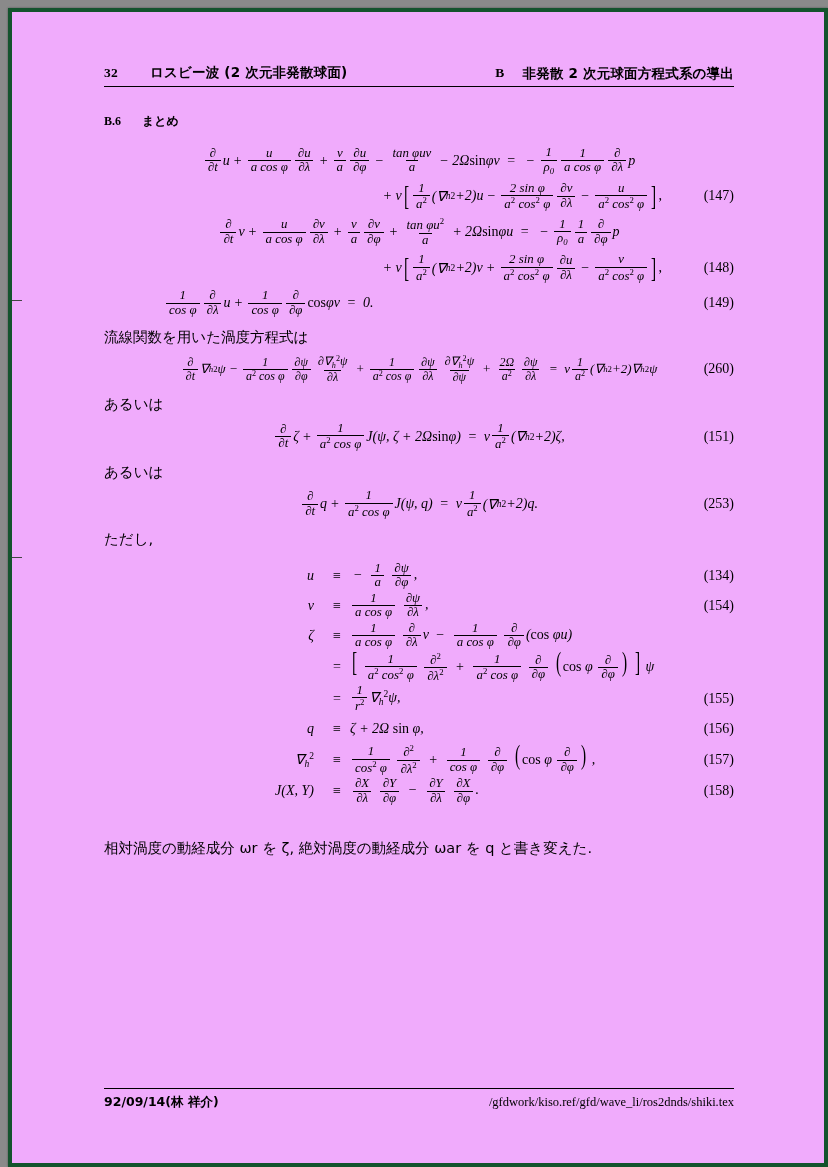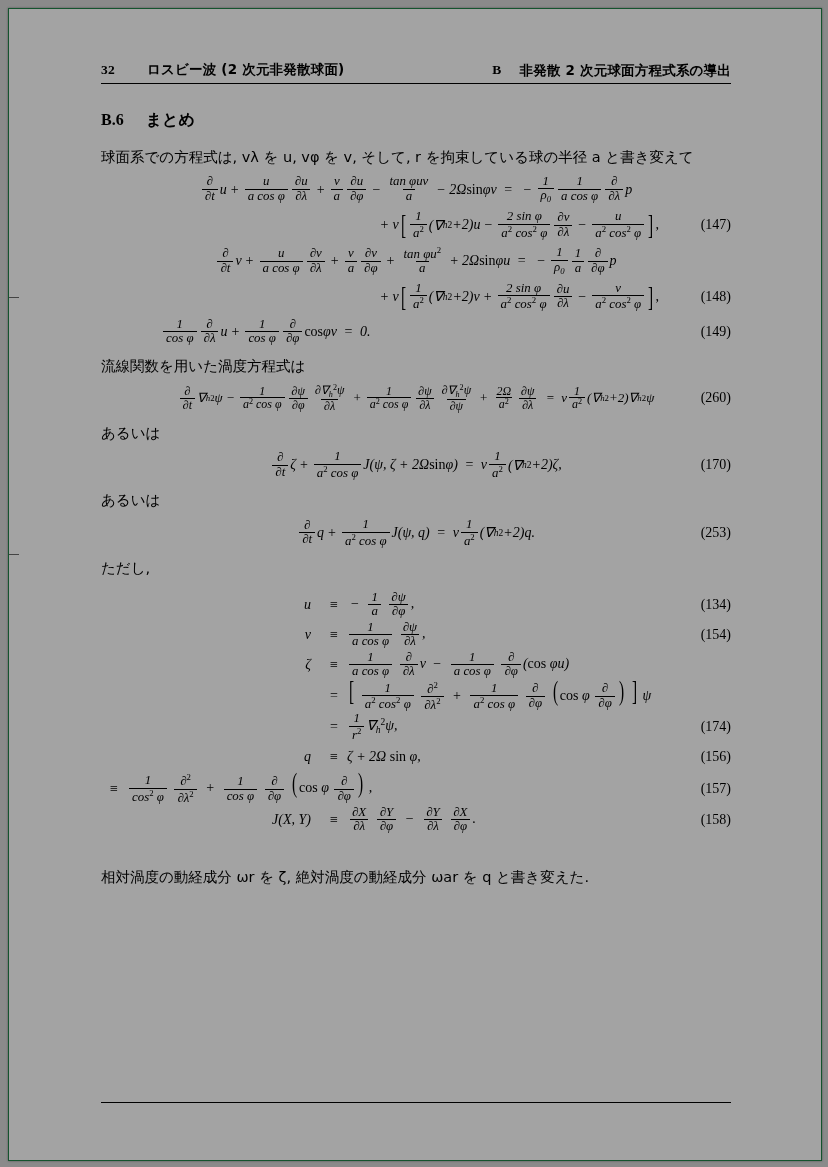--- a/index.html
+++ b/index.html
@@ -12,23 +12,23 @@
     height: 1167px;
     overflow: hidden;
     font-family: "Liberation Serif", serif;
   }
   .page {
     position: absolute;
     left: 8px;
     top: 8px;
     width: 812px;
     height: 1151px;
-    background: #a3a3a3;
+    background: #f0abfc;
     box-shadow: 0 0 2px rgba(0,0,0,0.4);
-    border: 1px solid #14532d;
+    border: 4px solid #14532d;
     overflow: hidden;
   }
   .inner {
     position: absolute;
     left: 92px;
     top: 52px;
     width: 630px;
   }
   
   .runhead {
@@ -47,21 +47,21 @@
   }
   .rule {
     border-top: 1px solid #000;
     margin-top: 3px;
     margin-bottom: 26px;
     width: 100%;
   }
   
   .section-head {
     font-weight: bold;
-    font-size: 16px;
+    font-size: 12px;
     margin-bottom: 16px;
   }
   .section-head .num { margin-right: 18px; }
   .para {
     font-size: 14.5px;
     line-height: 1.5;
     margin: 10px 0 6px 0;
   }
   
   .eqrow {
@@ -170,21 +170,20 @@
         <span class="jp">非発散 2 次元球面方程式系の導出</span>
       </span>
     </div>
     <div class="rule"></div>
 
     <div class="section-head">
       <span class="num">B.6</span>
       <span class="jp">まとめ</span>
     </div>
 
-    <div class="para jp">球面系での方程式は, vλ を u, vφ を v, そして, r を拘束している球の半径 a と書き変えて</div>
 
     <div class="eqrow">
       <div class="eqbody">
         <span class="frac">
             <span class="num">∂</span>
             <span class="den">∂t</span>
           </span>u
         <span class="op">+</span>
         <span class="frac">
             <span class="num">u</span>
@@ -419,21 +418,21 @@
             <span class="num">1</span>
             <span class="den">a<span class="supn">2</span> cos φ</span>
           </span>
         J(ψ, ζ + 2Ω <span class="rom">sin</span> φ)
         <span class="op">&nbsp;=&nbsp;</span>
         ν<span class="frac">
             <span class="num">1</span>
             <span class="den">a<span class="supn">2</span></span>
           </span>(∇<span class="sub">h</span><span class="supn">2</span>+2)ζ,
       </div>
-      <span class="tag">(170)</span>
+      <span class="tag">(151)</span>
     </div>
 
     <div class="para jp">あるいは</div>
 
     <div class="eqrow">
       <div class="eqbody">
         <span class="frac">
             <span class="num">∂</span>
             <span class="den">∂t</span>
           </span>q
@@ -546,31 +545,32 @@
 
       <div class="defline">
         <div class="deflhs"></div>
         <div class="defrel">=</div>
         <div class="defrhs">
           <span class="frac">
               <span class="num">1</span>
               <span class="den">r<span class="supn">2</span></span>
             </span>∇<span class="sub">h</span><span class="supn">2</span>ψ,
         </div>
-        <span class="tag">(174)</span>
+        <span class="tag">(155)</span>
       </div>
 
       <div class="defline">
         <div class="deflhs">q</div>
         <div class="defrel">≡</div>
         <div class="defrhs">ζ + 2Ω <span class="rom">sin</span> φ,</div>
         <span class="tag">(156)</span>
       </div>
 
       <div class="defline">
+        <div class="deflhs">∇<span class="sub">h</span><span class="supn">2</span></div>
         <div class="defrel">≡</div>
         <div class="defrhs">
           <span class="frac">
               <span class="num">1</span>
               <span class="den">cos<span class="supn">2</span> φ</span>
             </span>
           <span class="frac">
               <span class="num">∂<span class="supn">2</span></span>
               <span class="den">∂λ<span class="supn">2</span></span>
             </span>
@@ -618,15 +618,19 @@
       </div>
 
     </div>
 
     <div class="para jp" style="margin-top:32px;">相対渦度の動経成分 ωr を ζ, 絶対渦度の動経成分 ωar を q と書き変えた.</div>
 
   </div>
 
   <div class="footer">
     <div class="frule"></div>
+    <div class="frow">
+      <span class="jp">92/09/14(林 祥介)</span>
+      <span class="path">/gfdwork/kiso.ref/gfd/wave_li/ros2dnds/shiki.tex</span>
+    </div>
   </div>
 
 </div>
 
 </body></html>

